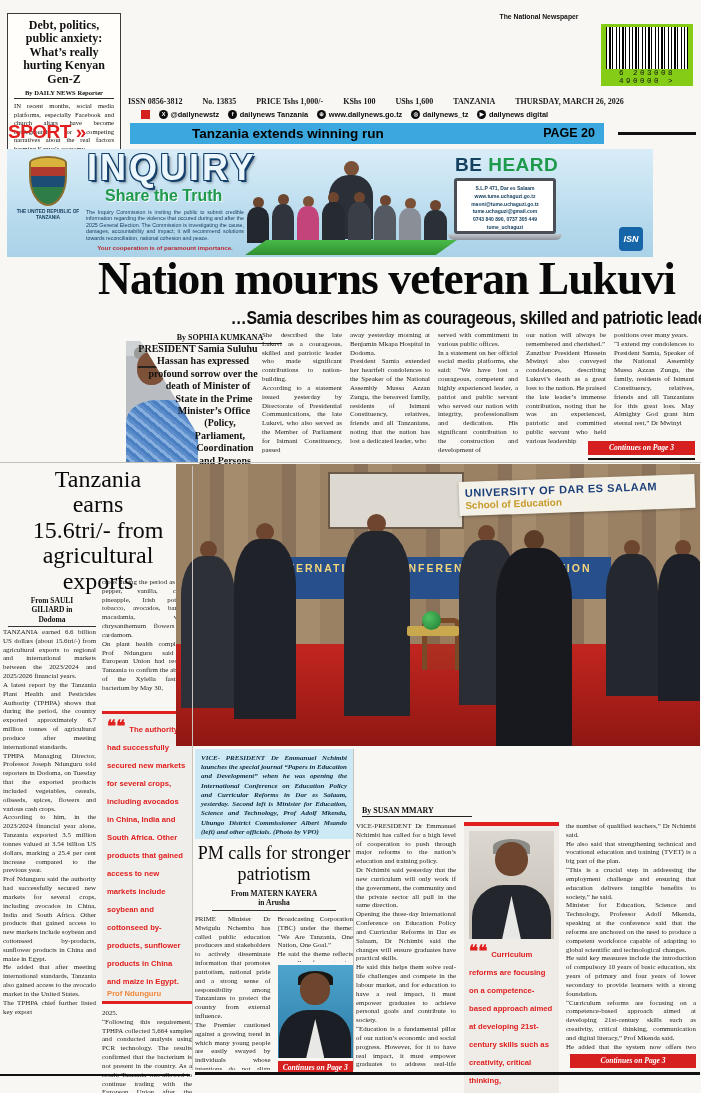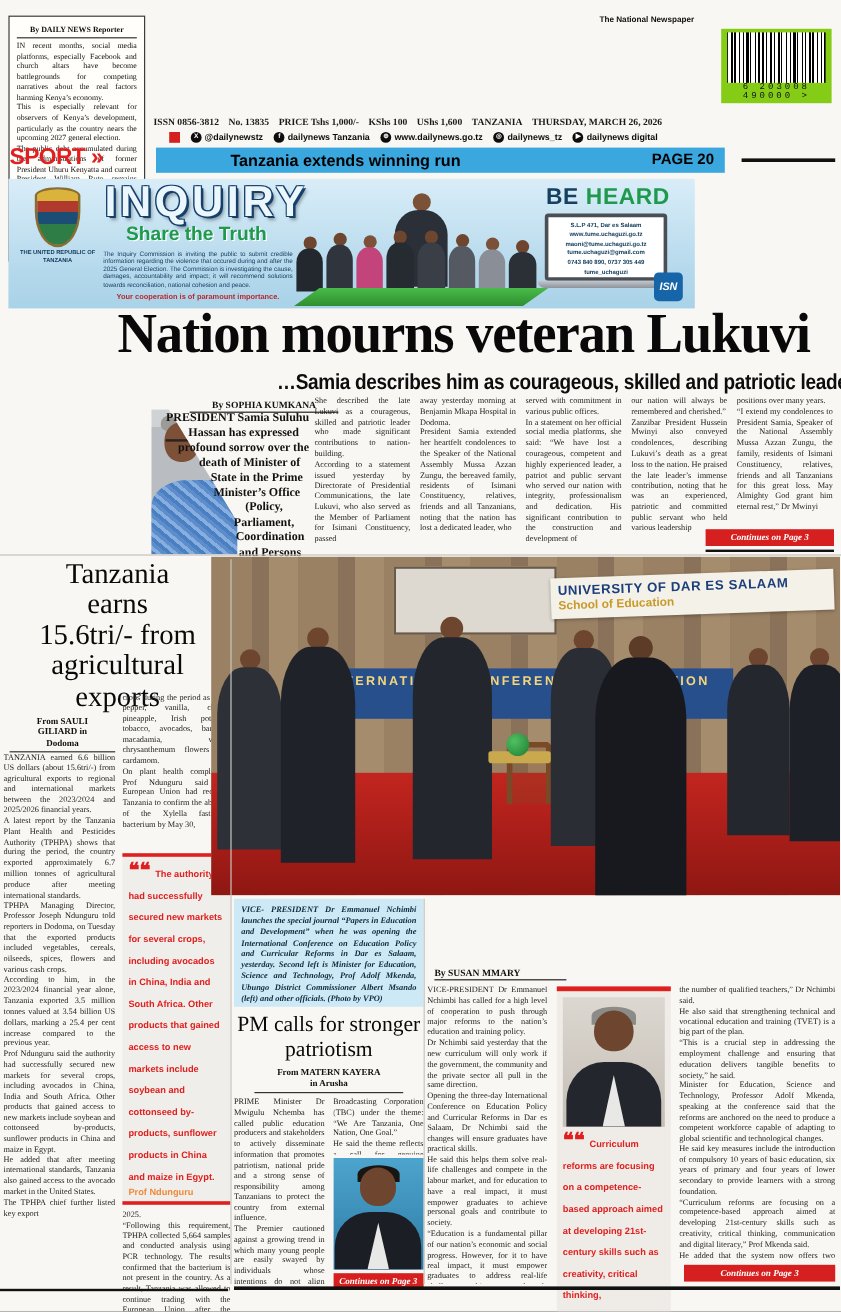--- a/index.html
+++ b/index.html
@@ -28,34 +28,34 @@
   .kenya-body { margin-top:3px; font-size:6.6px; line-height:1.3; height:118px; }
   .kenya-cont { position:absolute; left:5px; right:5px; bottom:4px; text-align:right; padding-right:6px; }
 
   
   .masthead { left:123px; top:16px; width:498px; text-align:center; }
   .masthead span { display:inline-block; font-size:65px; font-weight:bold; letter-spacing:-2px; line-height:1; color:#0a0a0a; transform:scaleY(1.08); transform-origin:top; }
   .tagline { left:484px; top:13px; width:110px; font-family:"Liberation Sans",sans-serif; font-size:6.8px; font-weight:bold; color:#111; text-align:center; }
   .barcode-wrap { left:601px; top:24px; width:92px; height:62px; background:#84cc16; padding:3px 5px 0; }
   .barcode-bars { height:42px; background:repeating-linear-gradient(90deg,#000 0 1px,#fff 1px 3px,#000 3px 5px,#fff 5px 6px,#000 6px 7px,#fff 7px 10px,#000 10px 11px,#fff 11px 13px); }
   .barcode-digits { font-family:"Liberation Mono",monospace; font-size:7.5px; letter-spacing:2.5px; text-align:center; color:#111; }
-  .info-line { left:128px; top:97px; width:476px; font-size:8px; font-weight:bold; color:#1a1a1a; white-space:nowrap; display:flex; gap:8px; }
+  .info-line { left:128px; top:97px; width:476px; font-size:8px; font-weight:bold; color:#1a1a1a; white-space:nowrap; display:flex; gap:20px; }
   .social-line { left:141px; top:109.5px; display:flex; align-items:flex-end; gap:9px; font-family:"Liberation Sans",sans-serif; font-size:7.4px; font-weight:bold; color:#0d0d0d; }
   .soc-item { display:flex; align-items:center; gap:2.5px; }
   .soc-ic { width:9px; height:9px; border-radius:50%; background:#0d0d0d; color:#fff; font-size:5.5px; line-height:9px; text-align:center; font-weight:bold; }
   .red-square { width:9px; height:9px; background:#d6201f; }
 
   
   .sport-label { left:8px; top:121px; font-family:"Liberation Sans",sans-serif; font-weight:900; font-size:19px; color:#e31e1f; letter-spacing:-0.5px; }
   .sport-bar { left:130px; top:123px; width:474px; height:21px; background:#3aa7de; color:#000000; font-family:"Liberation Sans",sans-serif; font-weight:bold; font-size:13.5px; line-height:21px; padding-left:62px; }
   .sport-page { position:absolute; right:9px; top:0; font-size:12.5px; }
   .sport-rule { left:618px; top:132px; width:78px; height:3px; }
 
   
-  .inquiry { left:7px; top:149px; width:572px; height:108px; background:linear-gradient(180deg,#d9edf8 0%,#b5d9ec 70%,#a9d2e8 100%); overflow:hidden; }
+  .inquiry { left:7px; top:149px; width:646px; height:108px; background:linear-gradient(180deg,#d9edf8 0%,#b5d9ec 70%,#a9d2e8 100%); overflow:hidden; }
   .coat { position:absolute; left:8px; top:7px; width:66px; text-align:center; }
   .coat-emblem { width:38px; height:50px; margin:0 auto; border:2px solid #8a6d2f; border-radius:50% 50% 50% 50% / 14% 14% 60% 60%;
     background:linear-gradient(180deg,#d9b33c 0 20%,#b03a2e 20% 40%,#1c4d74 40% 62%,#2e7d46 62% 100%); }
   .coat-label { margin-top:3px; font-family:"Liberation Sans",sans-serif; font-size:4.8px; font-weight:bold; color:#16405f; line-height:1.25; }
   .inq-title { position:absolute; left:80px; top:-2px; font-family:"Liberation Sans",sans-serif; font-weight:900; font-size:36px; letter-spacing:3px; color:#ecf6fd;
     text-shadow:2px 2px 0 #14406b,-1px -1px 0 #14406b,1px -1px 0 #14406b,-1px 1px 0 #14406b,3px 3px 3px rgba(0,0,0,.35); }
   .inq-sub { position:absolute; left:98px; top:38px; font-family:"Liberation Sans",sans-serif; font-weight:800; font-size:16px; color:#1f9a4d; text-shadow:1px 1px 0 #fff; }
   .inq-body { position:absolute; left:79px; top:60px; width:158px; font-family:"Liberation Sans",sans-serif; font-size:5.3px; line-height:1.22; color:#143a5e; text-align:justify; }
   .inq-emph { position:absolute; left:79px; top:95px; width:158px; text-align:center; font-family:"Liberation Sans",sans-serif; font-weight:800; font-size:6.2px; color:#b8292f; }
   .commissioners { position:absolute; left:238px; top:12px; width:212px; height:96px; }
@@ -148,20 +148,21 @@
   .vp-cont { left:570px; top:1054px; width:126px; }
   .bottom-rule { left:195px; top:1072px; width:505px; height:3px; }
   .bottom-rule-left { left:0; top:1074px; width:190px; height:1.5px; }
 </style>
 </head>
 <body>
 
 <div class="page">
 
   <div class="abs kenya-box">
+    <div class="kenya-head">Debt, politics, public anxiety: What’s really hurting Kenyan Gen-Z</div>
     <div class="kenya-by">By DAILY NEWS Reporter</div>
     <div class="kenya-body just prelines">IN recent months, social media platforms, especially Facebook and church altars have become battlegrounds for competing narratives about the real factors harming Kenya’s economy.
 This is especially relevant for observers of Kenya’s development, particularly as the country nears the upcoming 2027 general election.
 The public debt accumulated during the administrations of former President Uhuru Kenyatta and current President William Ruto remains central to much of the debate, raising concerns, especially</div>
     <div class="kenya-cont red-box">Full Story on Page 7</div>
   </div>
 
   <div class="abs tagline">The National Newspaper</div>
   <div class="abs barcode-wrap">
     <div class="barcode-bars"></div>

